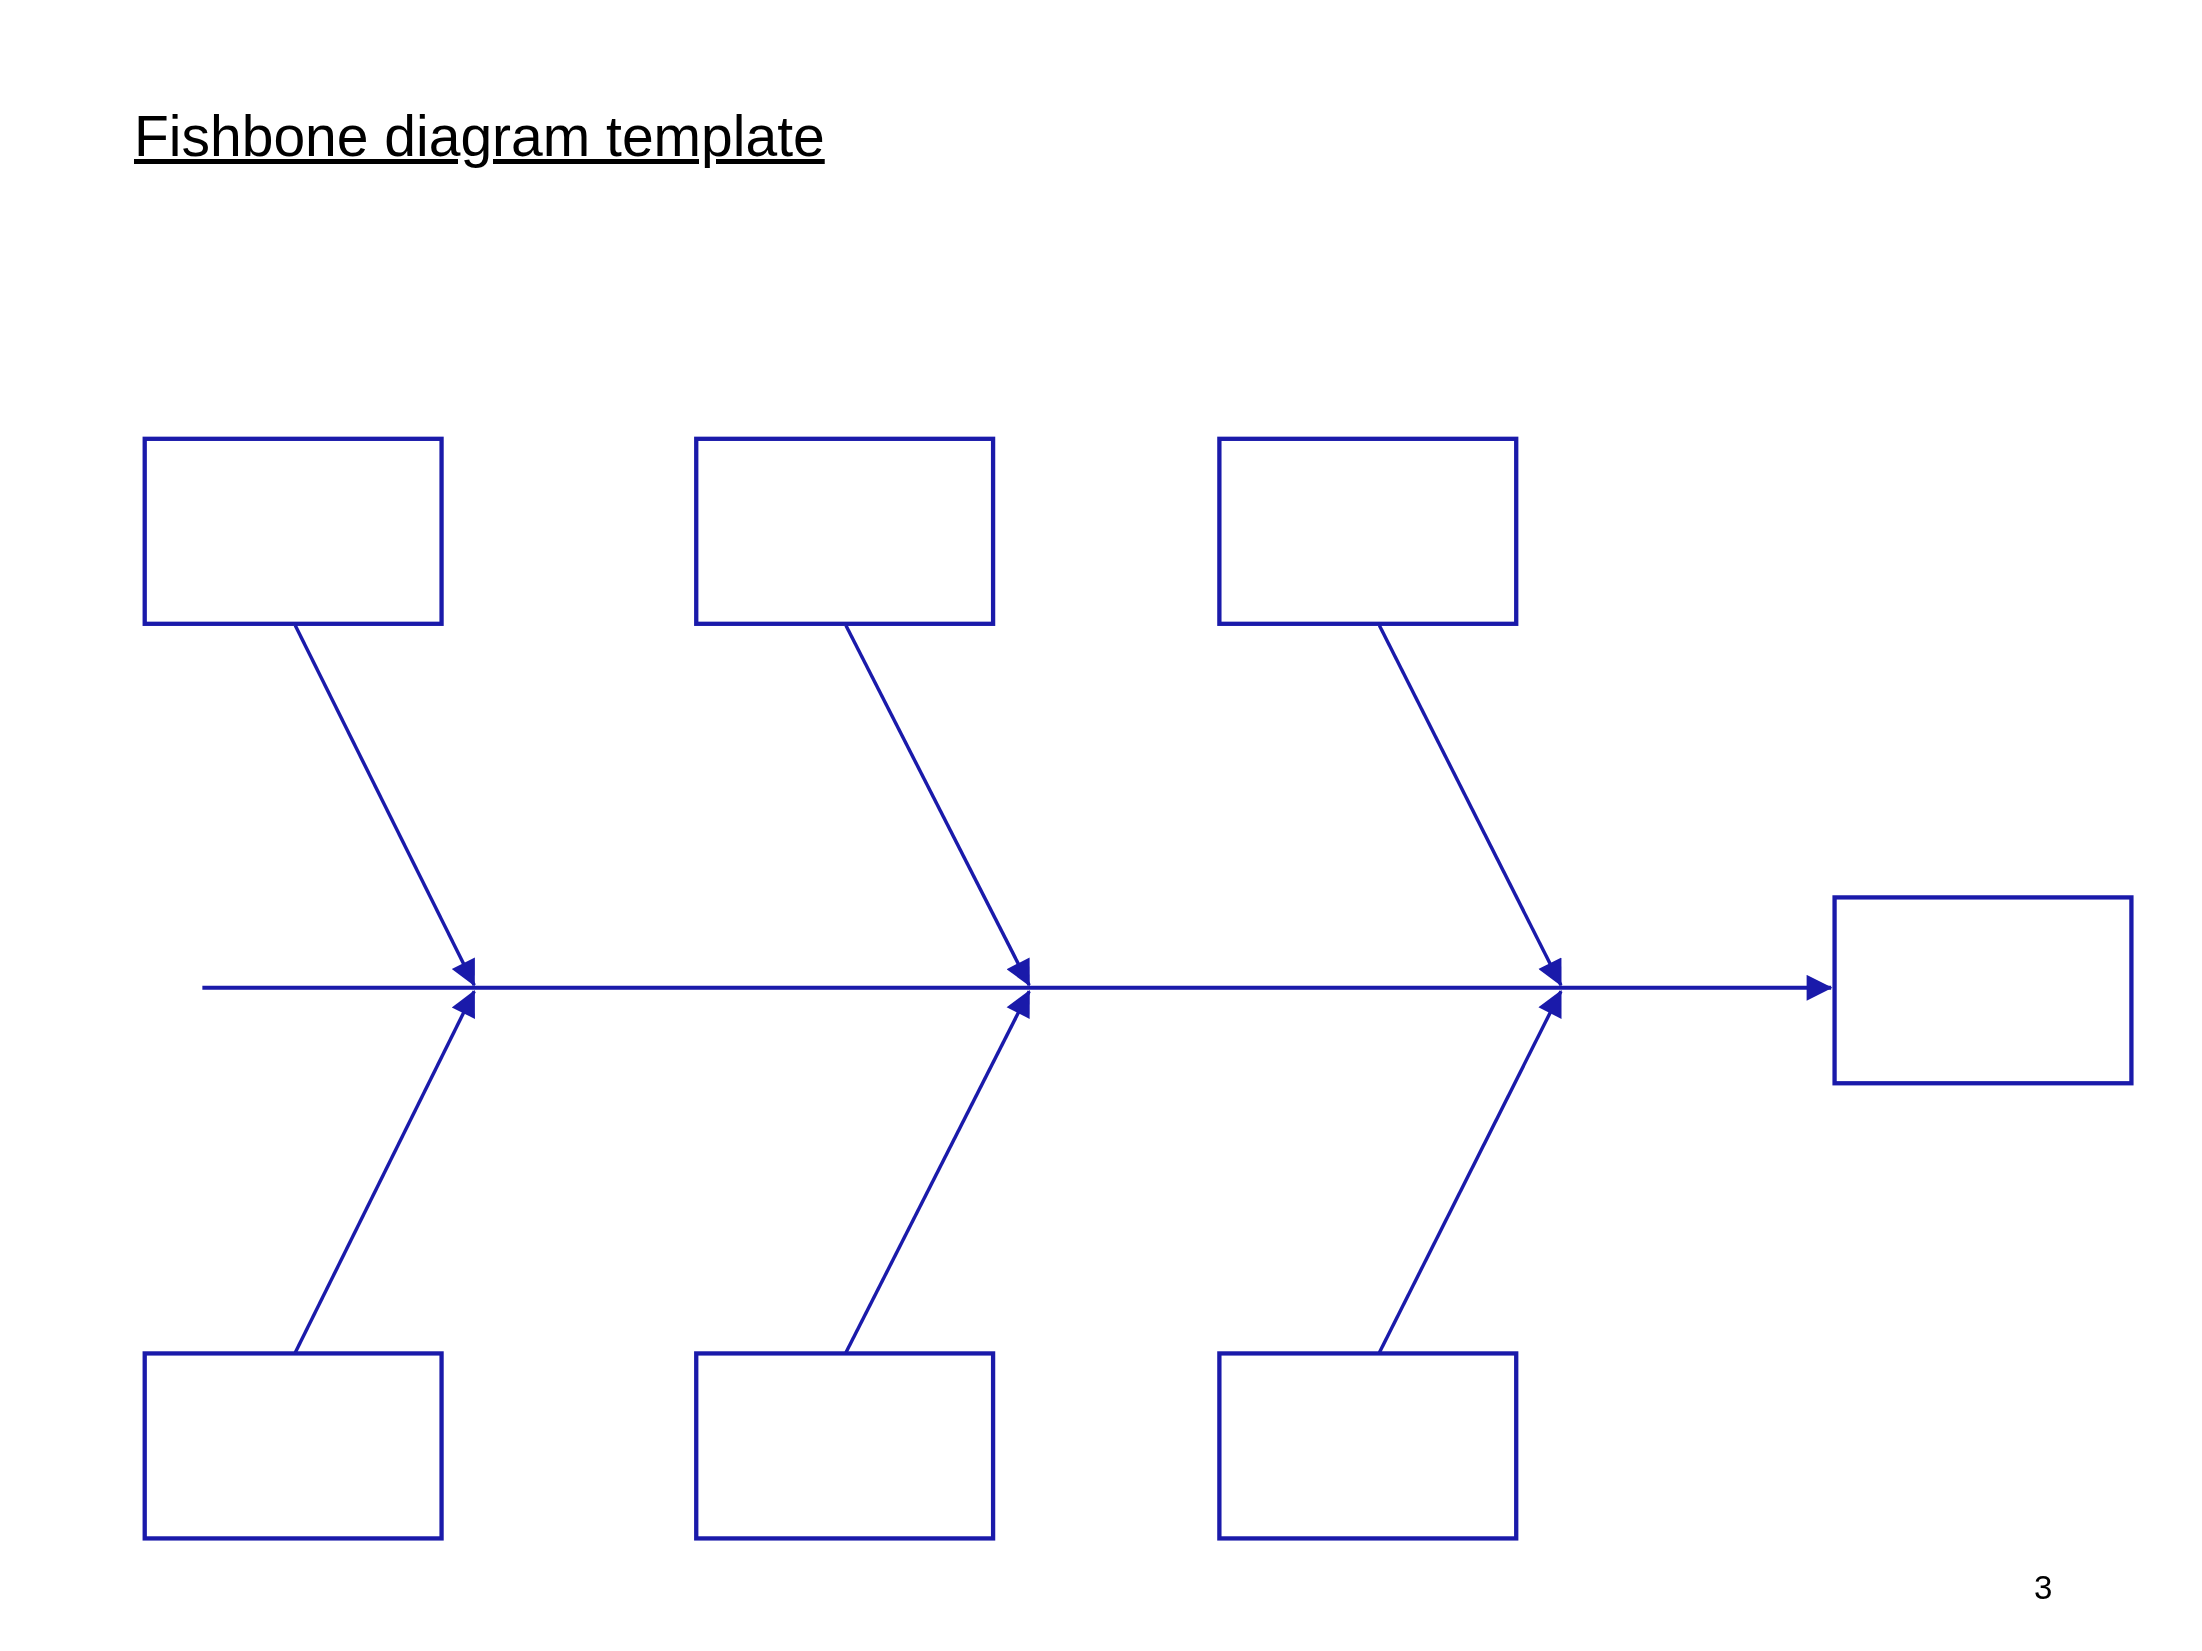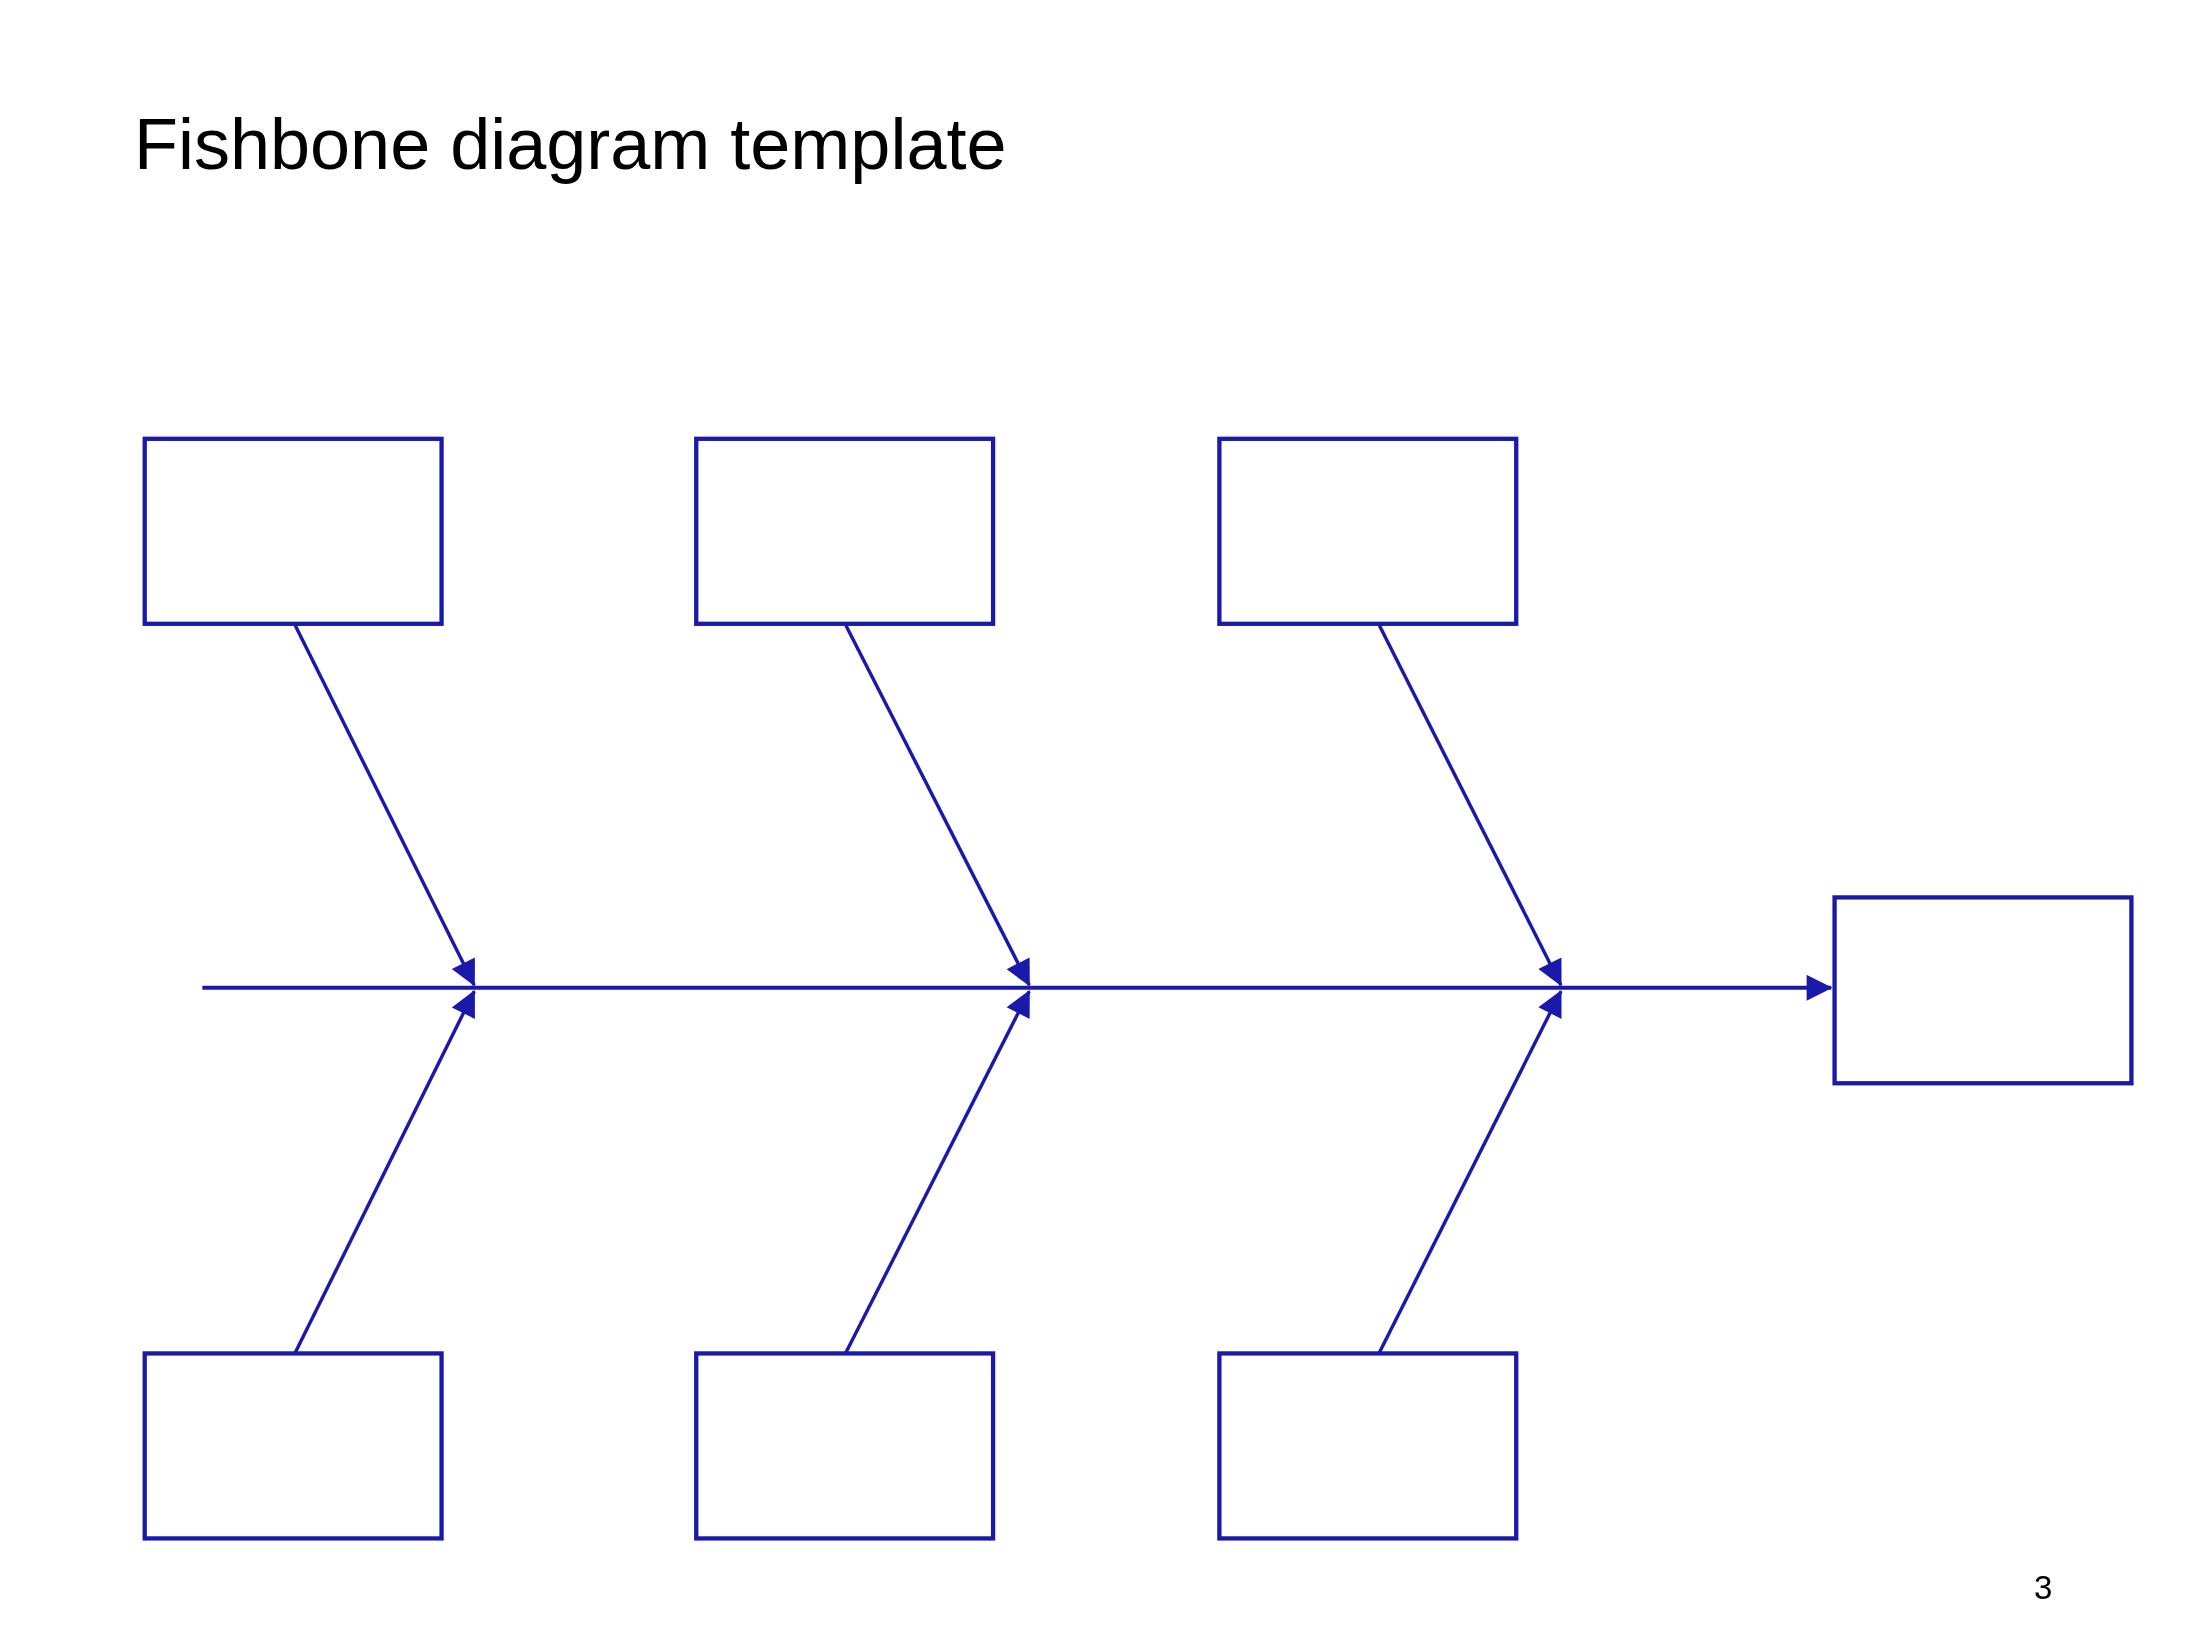--- a/index.html
+++ b/index.html
@@ -12,24 +12,25 @@
     position: relative;
     width: 2203px;
     height: 1652px;
     background: var(--bg, #ffffff);
     overflow: hidden;
   }
   .slide-title {
     position: absolute;
     left: 134px;
     top: 105px;
-    font-size: 72px;
+    font-size: 57px;
     line-height: 1.1;
     color: var(--text, #000000);
     white-space: nowrap;
+    text-decoration: underline;
   }
   .page-number {
     position: absolute;
     left: 2034px;
     top: 1569px;
     font-size: 33px;
     color: var(--text, #000000);
   }
   svg.fishbone {
     position: absolute;

